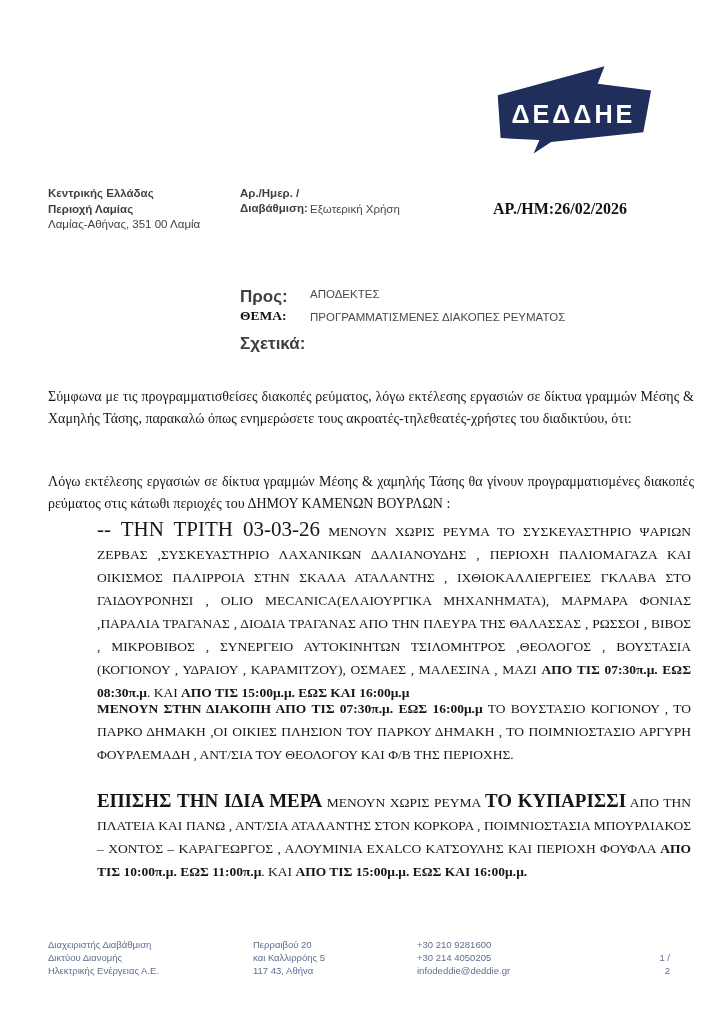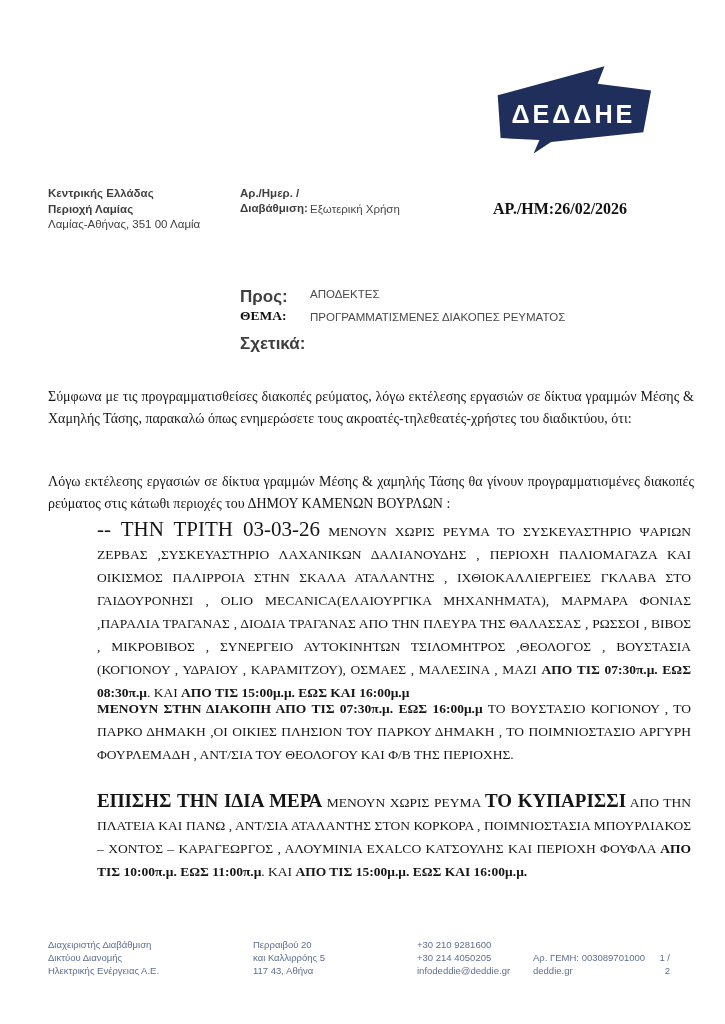--- a/index.html
+++ b/index.html
@@ -108,22 +108,18 @@
   <div class="footer-col fc2">
     <div>Περραιβού 20</div>
     <div>και Καλλιρρόης 5</div>
     <div>117 43, Αθήνα</div>
   </div>
   <div class="footer-col fc3">
     <div>+30 210 9281600</div>
     <div>+30 214 4050205</div>
     <div>infodeddie@deddie.gr</div>
   </div>
-  <div class="footer-col fc4">
-    <div>Αρ. ΓΕΜΗ: 003089701000</div>
-    <div>deddie.gr</div>
-  </div>
   <div class="footer-col fpage">
     <div>1 /</div>
     <div>2</div>
   </div>
 
 </div>
 
 </body></html>

